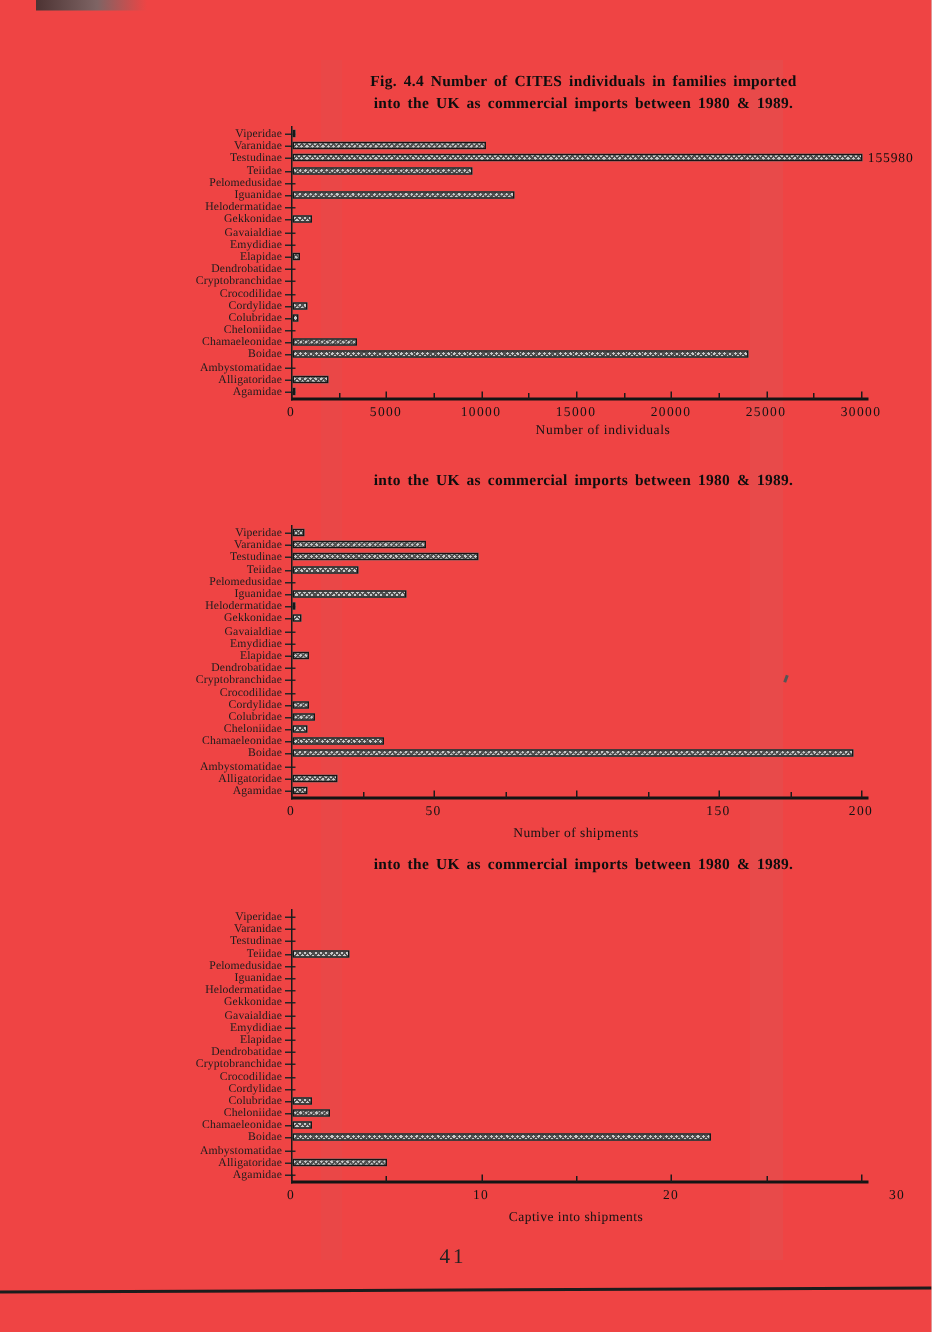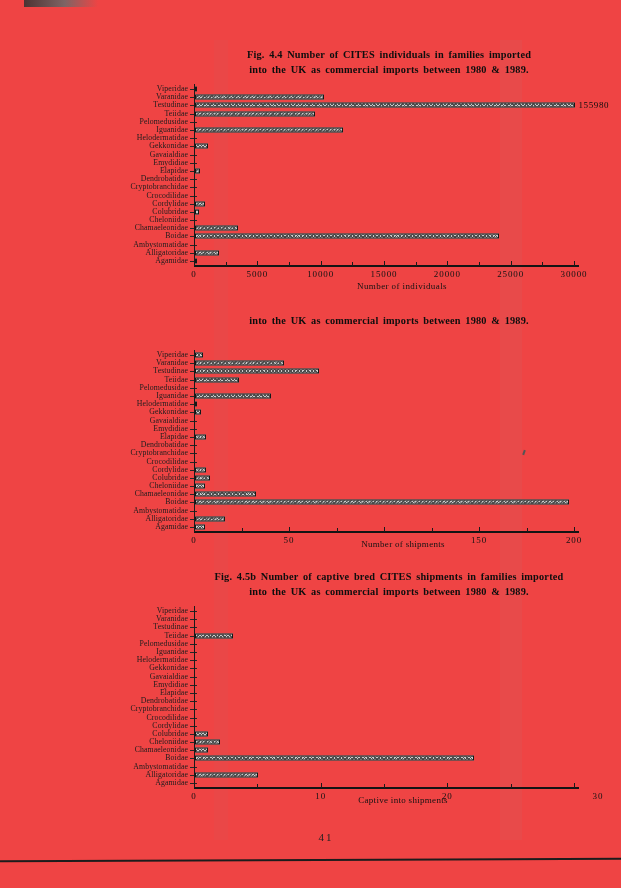--- a/index.html
+++ b/index.html
@@ -8,22 +8,22 @@
     background:#ef4444;overflow:hidden;
     font-family:"Liberation Serif","DejaVu Serif",serif;color:#1b1b1b;
   }
   .scan-smudge{position:absolute;left:24px;top:0;width:74px;height:7px;
     background:linear-gradient(90deg,#303030 0%,#6a6a6a 55%,rgba(150,150,150,0) 100%);opacity:.85;}
   .scan-band{position:absolute;top:40px;height:800px;background:rgba(150,150,148,0.08);}
   #band1{left:500px;width:22px}
   #band2{left:214px;width:14px;opacity:.6}
   .speck{position:absolute;left:523px;top:450px;width:2px;height:5px;background:#555;transform:rotate(20deg);}
   .bottom-rule{position:absolute;left:-2px;top:859px;width:626px;height:1.6px;background:#1c1c1c;transform:rotate(-0.25deg);}
-  .page-number{position:absolute;left:304px;top:831px;width:44px;text-align:center;
-    font-size:11px;letter-spacing:2px;color:#222;}
+  .page-number{position:absolute;left:280px;top:831px;width:44px;text-align:center;
+    font-size:14px;letter-spacing:2px;color:#222;}
 
   .chart{position:absolute;left:0;width:621px;height:260px;}
   #c0{top:48px} #c1{top:314px} #c2{top:570px}
 
   .chart-title{position:absolute;left:174px;top:0;width:430px;text-align:center;
     font-weight:bold;font-size:10.3px;line-height:14.5px;letter-spacing:0.2px;word-spacing:1.8px;
     color:#0e0e0e;}
   .title-line{white-space:nowrap;}
 
   .plot{position:absolute;top:37px;left:0;width:621px;}
@@ -41,21 +41,21 @@
 
   .y-axis-line{position:absolute;left:194px;top:-1px;width:1.2px;height:183px;background:#1a1a1a;}
   .x-axis{position:absolute;left:194px;top:180.4px;width:400px;height:34px;}
   .x-axis-line{position:absolute;left:0;top:0;width:385px;height:1.3px;background:#141414;}
   .tick{position:absolute;width:1px;background:#1a1a1a;}
   .tick.major{top:-4.5px;height:5px;}
   .tick.minor{top:-3px;height:3.5px;}
   .xlab{position:absolute;top:3.5px;transform:translateX(-50%);
     font-size:9px;letter-spacing:0.9px;color:#131313;white-space:nowrap;}
   .axis-title{font-size:9px;color:#131313;white-space:nowrap;}
-  .axis-title.inline{position:absolute;top:8px;transform:translateX(-50%);letter-spacing:0.3px;margin-left:19px;}
+  .axis-title.inline{position:absolute;top:19px;transform:translateX(-50%);letter-spacing:0.3px;}
   .axis-title.below{position:absolute;top:16px;transform:translateX(-50%);letter-spacing:0.4px;}
 </style>
 </head>
 <body>
 
 <div class="page">
   <div class="scan-smudge"></div>
   <div class="scan-band" id="band1"></div>
   <div class="scan-band" id="band2"></div>
   <div class="speck"></div>
@@ -390,21 +390,20 @@
           <div class="xlab" style="left: 285px; text-align: right;">150</div>
           <div class="tick minor" style="left: 332.5px;"></div>
           <div class="tick major" style="left: 380px;"></div>
           <div class="xlab" style="left: 380px;">200</div>
           <div class="axis-title inline" style="left: 190px;">Number of shipments</div>
         </div>
       </div>
     </section>
   <section class="chart" id="c2">
       <div class="chart-title">
-        <div class="title-line">Fig. 4.5b Number of captive bred CITES shipments in families imported</div>
         <div class="title-line">into the UK as commercial imports between 1980 &amp; 1989.</div>
       </div>
       <div class="plot">
         <div class="row">
           <span class="lbl">Viperidae</span>
           <span class="ytick"></span>
           <div class="barwrap"></div>
         </div>
         <div class="row">
           <span class="lbl">Varanidae</span>

